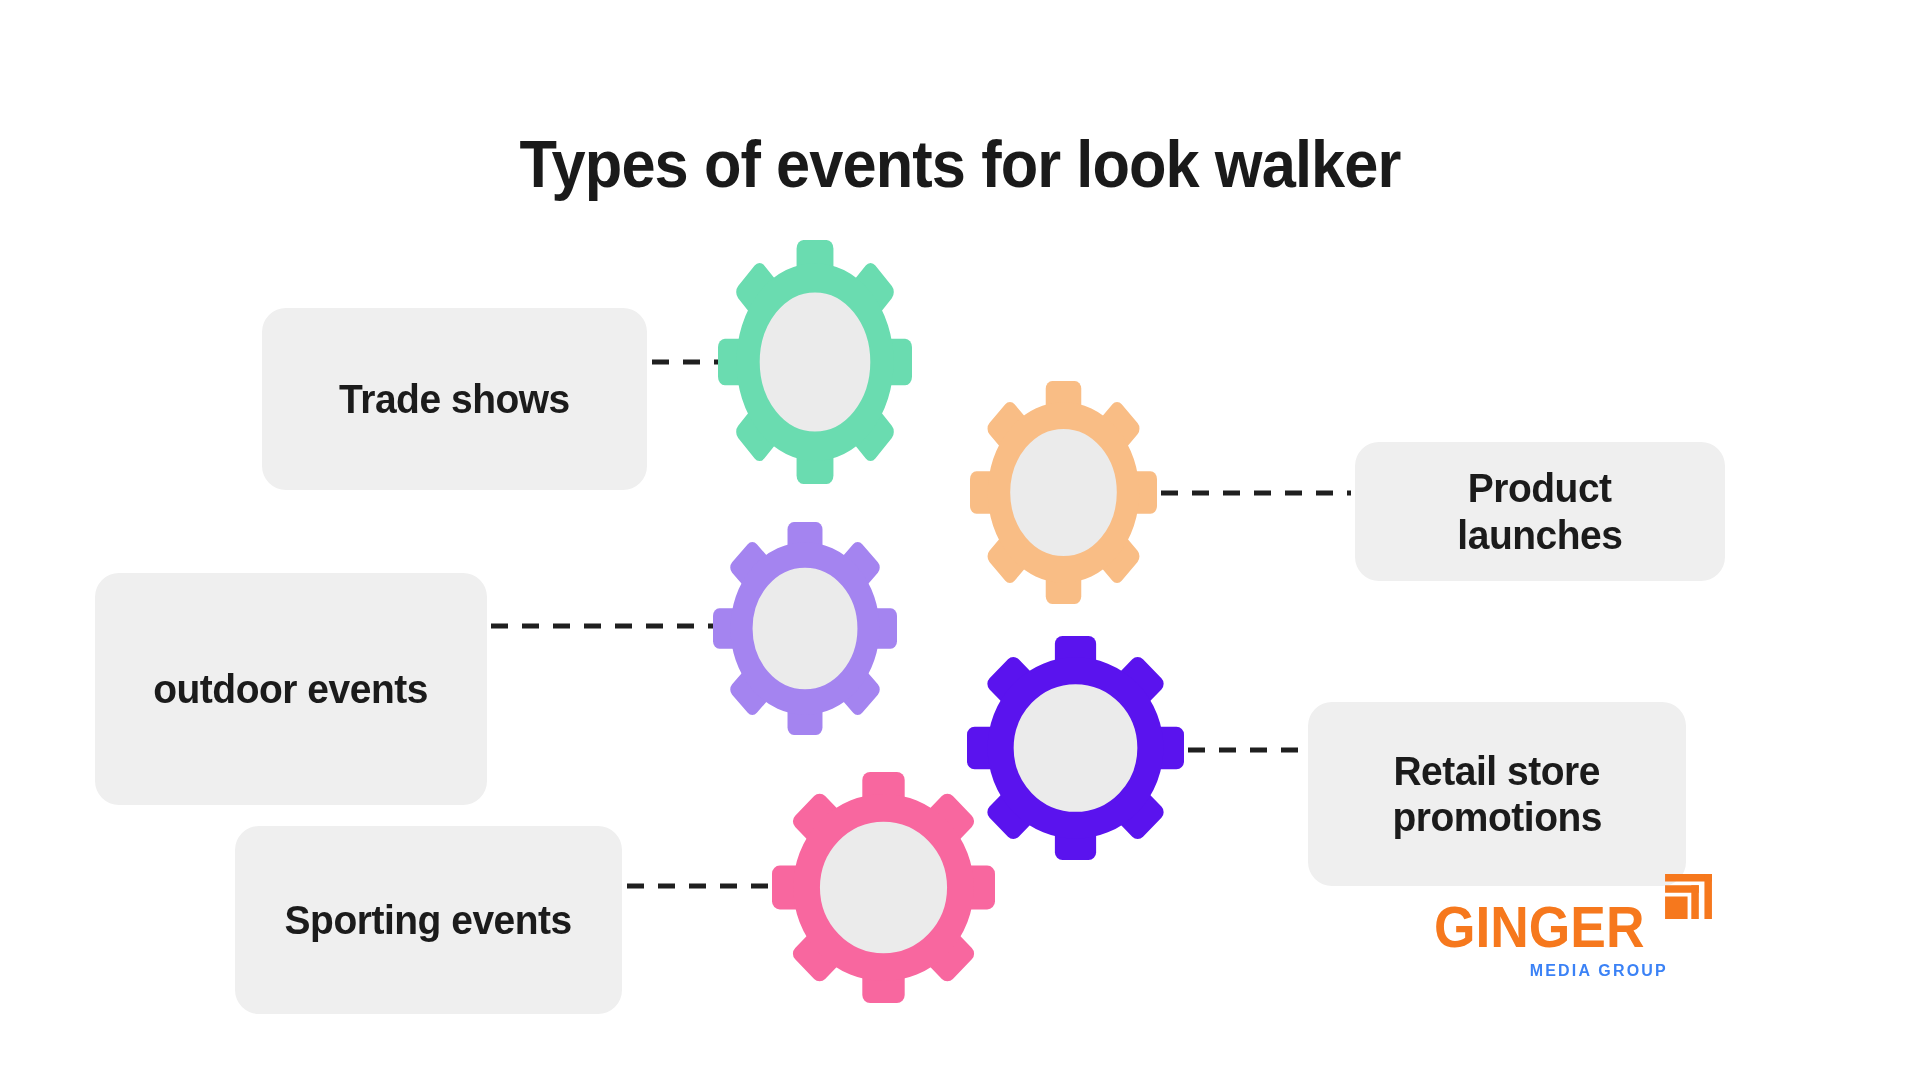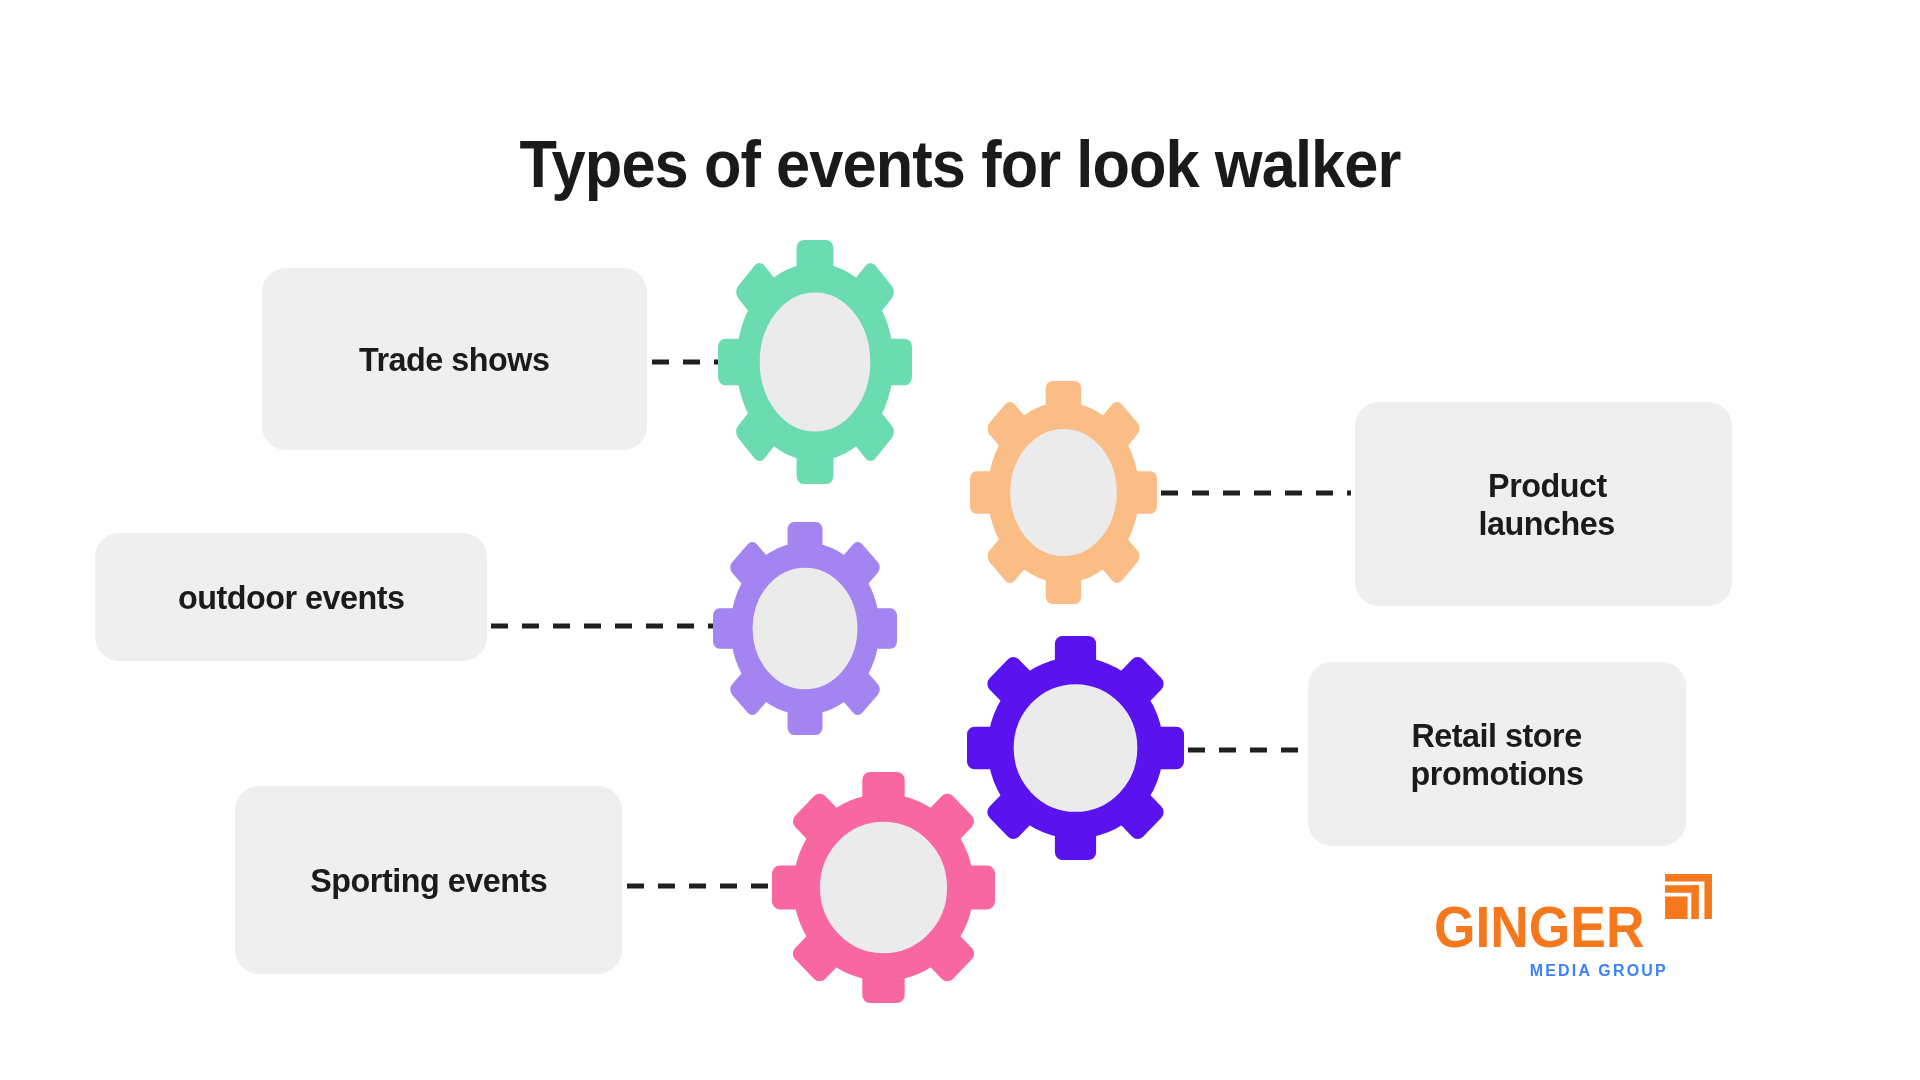--- a/index.html
+++ b/index.html
@@ -12,28 +12,28 @@
   .title{
     position:absolute;top:82px;left:0;width:1920px;
     text-align:center;font-size:66px;font-weight:800;color:#1a1a1a;
     letter-spacing:-1px;transform:scaleX(0.93);transform-origin:center;
     white-space:nowrap;
   }
 
   .label-box{
     position:absolute;background:#efefef;border-radius:24px;
     display:flex;flex-direction:column;align-items:center;justify-content:center;
-    color:#1b1b1b;font-weight:bold;font-size:34px;line-height:1.13;
-    text-align:center;letter-spacing:-0.5px;
+    color:#1b1b1b;font-weight:bold;font-size:41px;line-height:1.13;
+    text-align:center;letter-spacing:-0.5px;margin-top:40px;
   }
   .label-box span{display:block;transform:scaleX(0.95);transform-origin:center;}
 
   .box-trade    {left:262px; top:268px; width:385px; height:182px;}
-  .box-product  {left:1355px;top:402px; width:370px; height:204px;padding-left:7px;}
-  .box-outdoor  {left:95px;  top:533px; width:392px; height:128px;align-items:center;}
+  .box-product  {left:1355px;top:402px; width:370px; height:139px;}
+  .box-outdoor  {left:95px;  top:533px; width:392px; height:232px;align-items:center;}
   .box-retail   {left:1308px;top:662px; width:378px; height:184px;}
   .box-sporting {left:235px; top:786px; width:387px; height:188px;}
 
   .gear{position:absolute;}
   .gear-green  {left:718px; top:240px; width:194px; height:244px;}
   .gear-orange {left:970px; top:381px; width:187px; height:223px;}
   .gear-purple {left:713px; top:522px; width:184px; height:213px;}
   .gear-violet {left:967px; top:636px; width:217px; height:224px;}
   .gear-pink   {left:772px; top:772px; width:223px; height:231px;}
 

